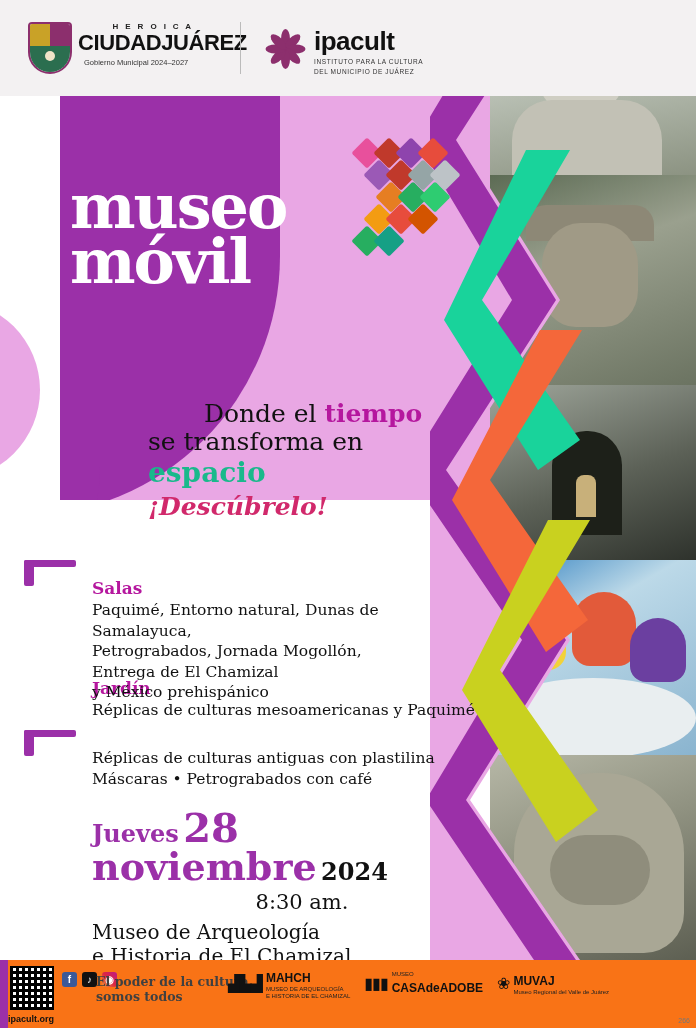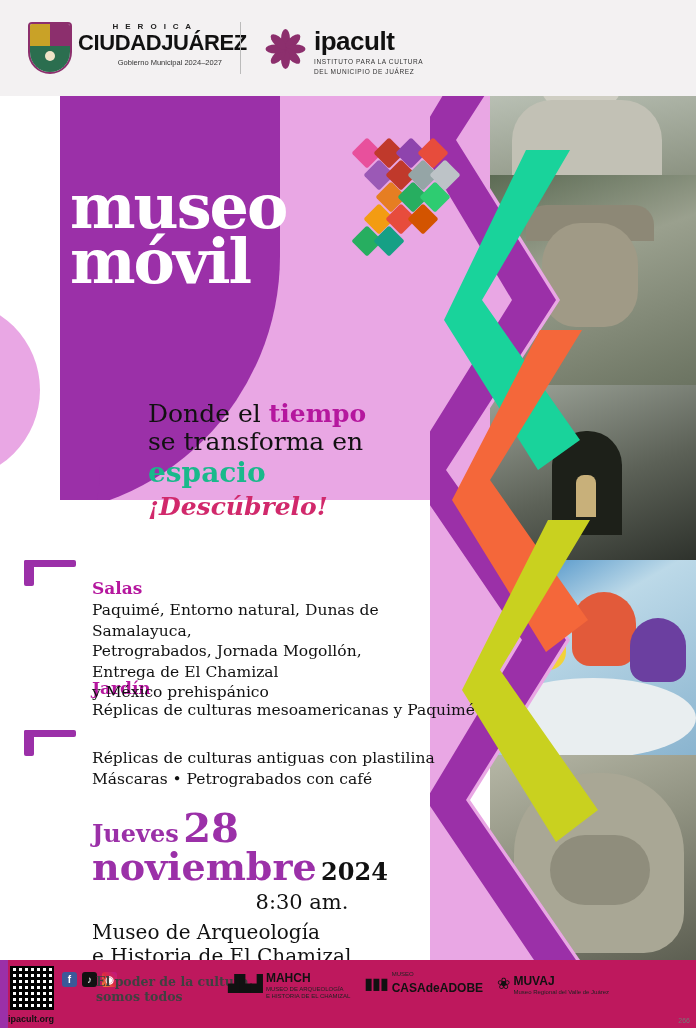--- a/index.html
+++ b/index.html
@@ -41,21 +41,21 @@
   .heroica{
     position:absolute;left:84px;top:22px;width:138px;text-align:center;
     font-size:8px;letter-spacing:2.4px;color:#222;font-weight:bold;
   }
   .cdjuarez{
     position:absolute;left:78px;top:30px;width:150px;text-align:center;
     font-size:22px;font-weight:bold;color:#111;letter-spacing:-0.4px;
     font-family:"Liberation Sans", sans-serif;
   }
   .gobmun{
-    position:absolute;left:84px;top:58px;width:138px;text-align:right;
+    position:absolute;left:84px;top:58px;width:138px;text-align:left;
     font-size:7.5px;color:#333;
   }
   .vdiv{
     position:absolute;left:240px;top:22px;width:1px;height:52px;background:#bbb;
   }
   .ipalogo{
     position:absolute;left:258px;top:24px;width:56px;height:50px;
   }
   .ipaflower{
     position:absolute;left:6px;top:4px;width:42px;height:42px;
@@ -139,21 +139,21 @@
     letter-spacing:-2px;
   }
   .logo-museo{font-size:62px;}
   .logo-movil{font-size:62px;}
   
   .arrow{position:absolute;left:276px;top:-48px;width:120px;height:190px;}
   .px{position:absolute;width:22px;height:22px;transform:rotate(45deg);border-radius:2px;}
 
   
   .tagline{position:absolute;left:148px;top:400px;z-index:20;width:330px;}
-  .tl1{font-family:"DejaVu Serif", serif;font-size:25px;color:#111;line-height:1.12;}
+  .tl1{font-family:"DejaVu Serif", serif;font-size:25px;color:#111;line-height:1.12;text-align:center;}
   .tl1 b{color:#b5179e;font-weight:bold;}
   .tl2{font-family:"DejaVu Serif", serif;font-size:25px;color:#111;line-height:1.12;}
   .tl3{font-family:"DejaVu Serif", serif;font-size:28px;color:#19b98b;font-weight:bold;line-height:1.2;}
   .tl4{font-family:"DejaVu Serif", serif;font-size:25px;color:#d1296b;font-style:italic;font-weight:bold;margin-top:2px;}
 
   
   .dash{position:absolute;width:52px;height:7px;background:#9b30a8;z-index:21;border-radius:2px;}
   .dash.d1{left:24px;top:560px;}
   .dash.d2{left:24px;top:730px;}
   .dash-ext{position:absolute;height:7px;background:#9b30a8;z-index:21;}
@@ -174,21 +174,21 @@
   .d-28{font-size:40px;}
   .d-nov{font-size:38px;color:#9b30a8;font-weight:bold;font-family:"DejaVu Serif", serif;line-height:1;}
   .d-2024{font-size:24px;color:#111;font-weight:bold;font-family:"DejaVu Serif", serif;}
   .d-time{font-family:"DejaVu Serif", serif;font-size:21px;color:#111;margin-top:4px;text-align:center;}
   .venue{font-family:"DejaVu Serif", serif;font-size:20px;color:#111;line-height:1.2;margin-top:6px;}
   .addr{font-family:"DejaVu Serif", serif;font-size:13.5px;color:#111;margin-top:4px;}
 
   
   .footer{
     position:absolute;left:0;top:960px;width:696px;height:68px;
-    background:#be185d;z-index:30;text-decoration:underline;
+    background:#f97316;z-index:30;text-decoration:underline;
   }
   .qr{position:absolute;left:10px;top:6px;width:44px;height:44px;}
   .qrbox{
     width:100%;height:100%;
     background:
       repeating-linear-gradient(0deg,#000 0 3px,#fff 3px 6px),
       repeating-linear-gradient(90deg,#000 0 3px,#fff 3px 6px);
     background-blend-mode:multiply;
   }
   .site{

